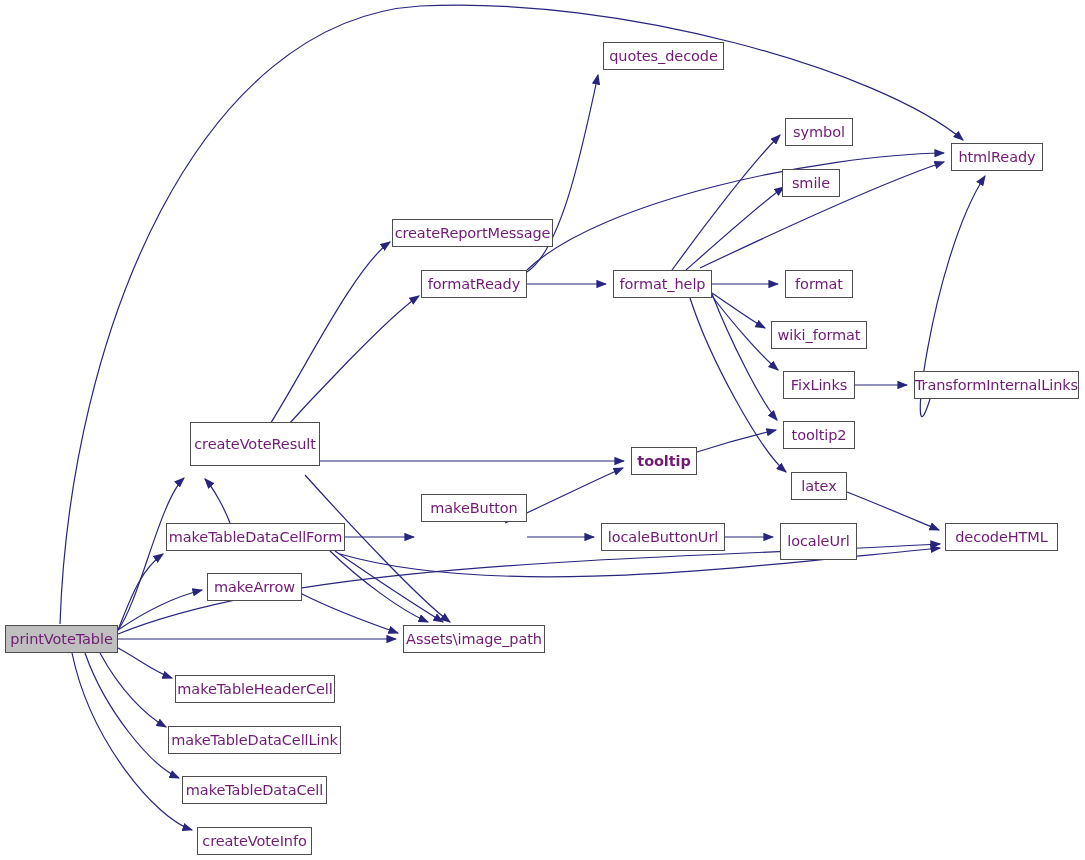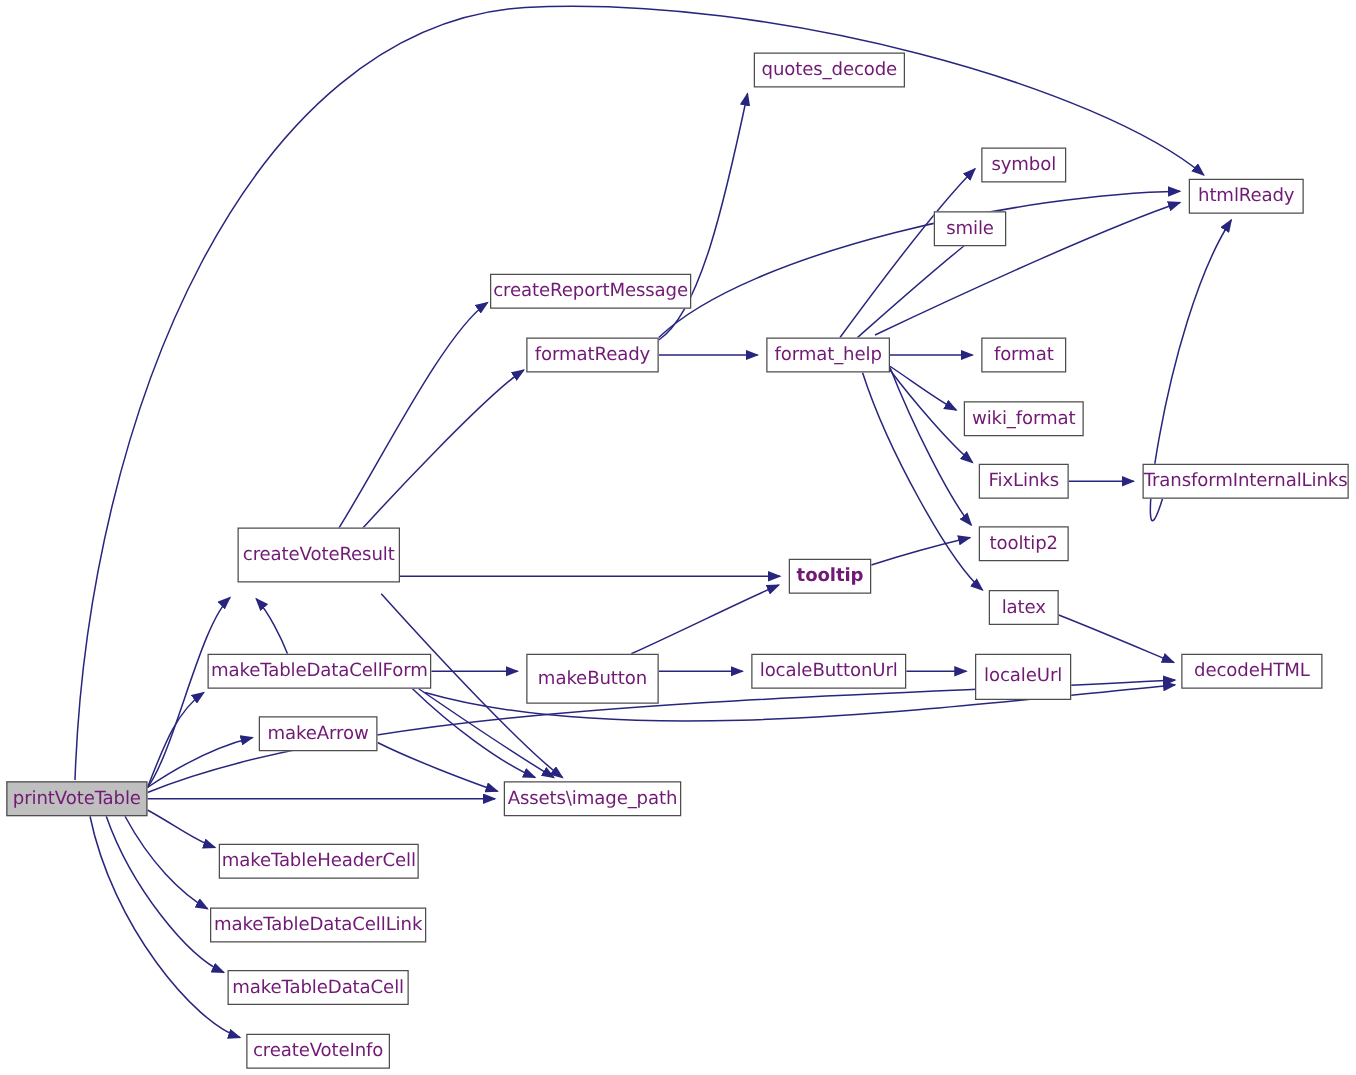--- a/index.html
+++ b/index.html
@@ -120,21 +120,21 @@
       </div>
       <div class="node-box" style="left: 182px; top: 776px; width: 145px; height: 28px;">
         <span class="node-label">makeTableDataCell</span>
       </div>
       <div class="node-box" style="left: 197px; top: 827px; width: 115px; height: 28px; align-items: center;">
         <span class="node-label">createVoteInfo</span>
       </div>
       <div class="node-box" style="left: 403px; top: 625px; width: 142px; height: 28px;">
         <span class="node-label">Assets\image_path</span>
       </div>
-      <div class="node-box" style="left: 421px; top: 523px; width: 106px; height: 40px;">
+      <div class="node-box" style="left: 421px; top: 494px; width: 106px; height: 28px;">
         <span class="node-label">makeButton</span>
       </div>
       <div class="node-box" style="left: 601px; top: 523px; width: 124px; height: 28px;">
         <span class="node-label">localeButtonUrl</span>
       </div>
       <div class="node-box" style="left: 780px; top: 523px; width: 77px; height: 37px;">
         <span class="node-label">localeUrl</span>
       </div>
       <div class="node-box" style="left: 945px; top: 523px; width: 113px; height: 28px;">
         <span class="node-label">decodeHTML</span>
@@ -156,21 +156,21 @@
       </div>
       <div class="node-box" style="left: 613px; top: 270px; width: 99px; height: 28px;">
         <span class="node-label">format_help</span>
       </div>
       <div class="node-box" style="left: 603px; top: 42px; width: 121px; height: 28px;">
         <span class="node-label">quotes_decode</span>
       </div>
       <div class="node-box" style="left: 785px; top: 118px; width: 68px; height: 28px;">
         <span class="node-label">symbol</span>
       </div>
-      <div class="node-box" style="left: 747px; top: 169px; width: 58px; height: 28px;">
+      <div class="node-box" style="left: 782px; top: 169px; width: 58px; height: 28px;">
         <span class="node-label">smile</span>
       </div>
       <div class="node-box" style="left: 785px; top: 270px; width: 68px; height: 28px;">
         <span class="node-label">format</span>
       </div>
       <div class="node-box" style="left: 771px; top: 321px; width: 96px; height: 28px; align-items: center;">
         <span class="node-label">wiki_format</span>
       </div>
       <div class="node-box" style="left: 783px; top: 371px; width: 72px; height: 28px;">
         <span class="node-label">FixLinks</span>

